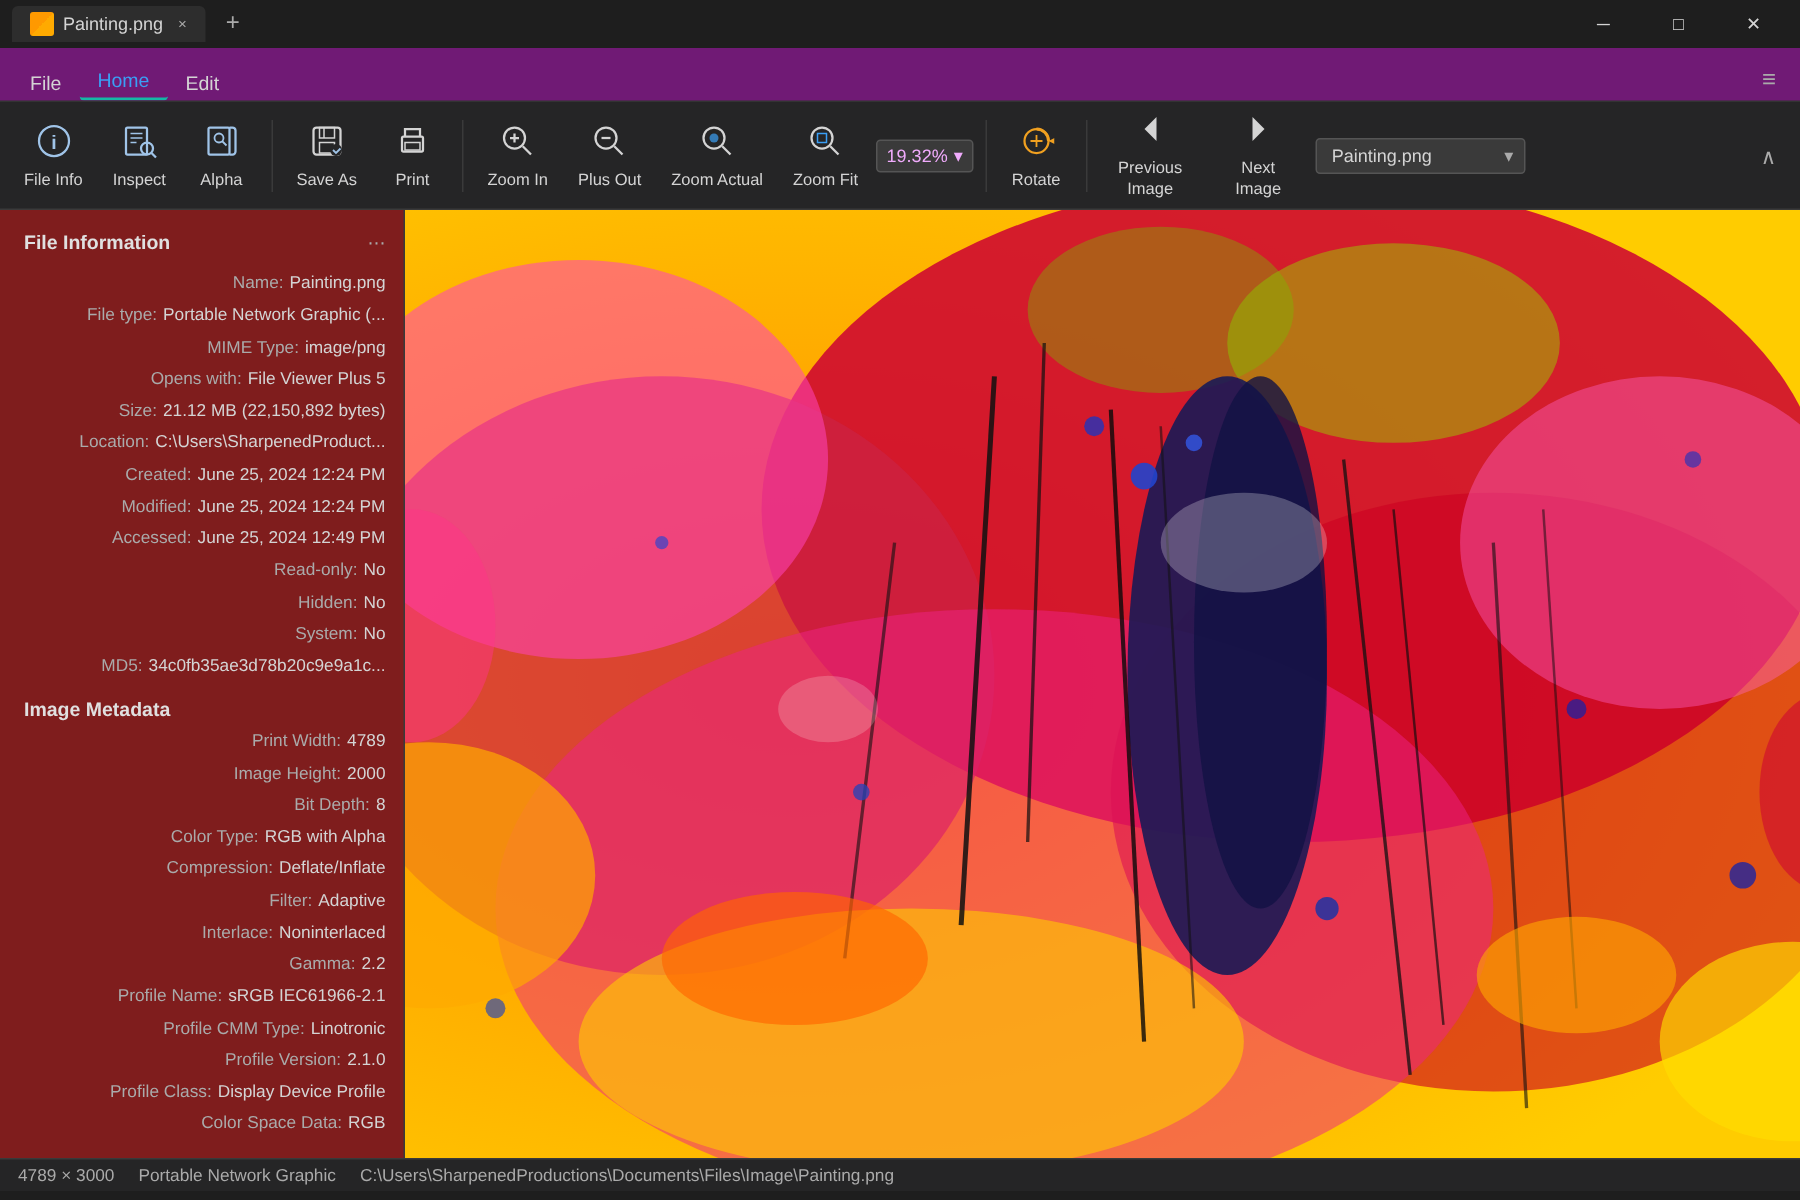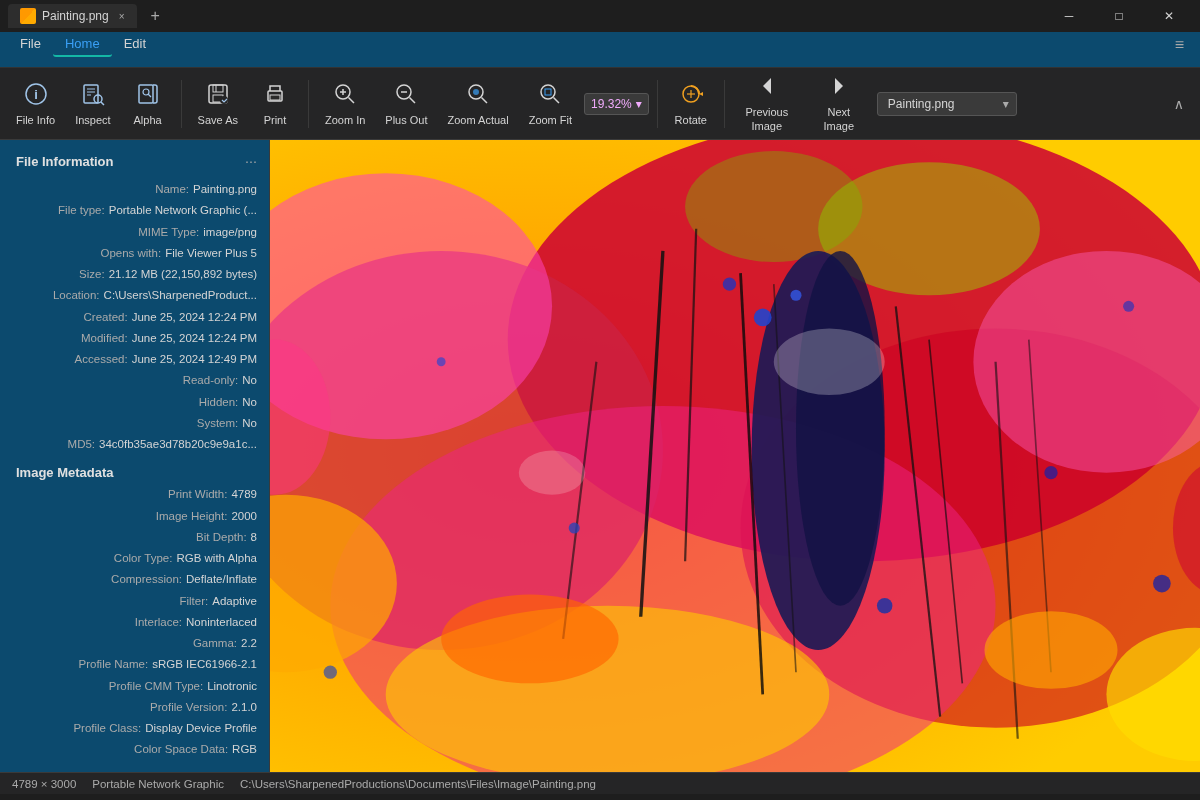--- a/index.html
+++ b/index.html
@@ -9,42 +9,42 @@
     .title-bar { height: 32px; background: #1e1e1e; display: flex; align-items: center; justify-content: space-between; padding: 0 8px; }
     .title-bar-left { display: flex; align-items: center; gap: 8px; }
     .tab { display: flex; align-items: center; gap: 6px; background: #2d2d2d; padding: 4px 12px; border-radius: 4px 4px 0 0; font-size: 12px; color: #d4d4d4; }
     .tab-icon { width: 16px; height: 16px; background: linear-gradient(135deg, #f90 50%, #fa0 50%); border-radius: 2px; display: inline-block; }
     .tab-close { font-size: 10px; color: #aaa; cursor: pointer; margin-left: 4px; }
     .new-tab { background: none; border: none; color: #aaa; font-size: 16px; cursor: pointer; padding: 2px 6px; }
     .title-bar-controls { display: flex; gap: 4px; }
     .win-btn { width: 46px; height: 32px; background: none; border: none; color: #d4d4d4; font-size: 12px; cursor: pointer; display: flex; align-items: center; justify-content: center; }
 
     
-    .menu-bar { height: 36px; background: #0c4a6e; display: flex; align-items: flex-start; padding: 0 8px; border-bottom: 1px solid #333; }
+    .menu-bar { height: 36px; background: #701a75; display: flex; align-items: flex-end; padding: 0 8px; border-bottom: 1px solid #333; }
     .menu-item { padding: 4px 12px; cursor: pointer; border-radius: 3px; font-size: 13px; }
     .menu-item.active { color: #3a9ff5; border-bottom: 2px solid #14b8a6; }
     .menu-spacer { flex: 1; }
     .hamburger { color: #aaa; cursor: pointer; font-size: 16px; padding: 4px 8px; }
 
     
     .toolbar { height: 72px; background: #252526; display: flex; align-items: center; padding: 0 8px; gap: 4px; border-bottom: 1px solid #3a3a3a; }
     .tool-btn { display: flex; flex-direction: column; align-items: center; justify-content: center; gap: 4px; padding: 4px 8px; cursor: pointer; border-radius: 3px; min-width: 50px; color: #d4d4d4; font-size: 11px; }
     .tool-icon { font-size: 22px; line-height: 1; }
     .tool-separator { width: 1px; height: 48px; background: #3a3a3a; margin: 0 4px; }
     .zoom-dropdown { background: #3a3a3a; border: 1px solid #555; color: #f0abfc; padding: 3px 6px; border-radius: 3px; font-size: 12px; cursor: pointer; display: flex; align-items: center; gap: 4px; }
     .image-select { background: #3a3a3a; border: 1px solid #555; color: #d4d4d4; padding: 4px 10px; border-radius: 3px; font-size: 12px; min-width: 140px; appearance: none; -webkit-appearance: none; cursor: pointer; }
     .image-select-wrapper { position: relative; display: flex; align-items: center; }
     .image-select-wrapper::after { content: '▾'; position: absolute; right: 8px; color: #aaa; pointer-events: none; }
     .chevron-collapse { margin-left: auto; color: #aaa; cursor: pointer; font-size: 14px; padding: 4px 8px; }
 
     
     .main { display: flex; height: calc(800px - 32px - 36px - 72px - 28px); }
 
     
-    .sidebar { width: 270px; min-width: 270px; background: #0c4a6e; border-right: 1px solid #3a3a3a; overflow-y: auto; padding: 8px 0; }
+    .sidebar { width: 270px; min-width: 270px; background: #7f1d1d; border-right: 1px solid #3a3a3a; overflow-y: auto; padding: 8px 0; }
     .sidebar::-webkit-scrollbar { width: 6px; }
     .sidebar::-webkit-scrollbar-track { background: #1e1e1e; }
     .sidebar::-webkit-scrollbar-thumb { background: #555; border-radius: 3px; }
     .sidebar-header { display: flex; align-items: center; justify-content: space-between; padding: 6px 12px 6px 16px; margin-bottom: 4px; }
     .sidebar-header-title { font-size: 13px; font-weight: 600; color: #e0e0e0; }
     .sidebar-menu-icon { color: #aaa; cursor: pointer; }
     .info-section { padding: 0 12px; }
     .info-row { display: flex; justify-content: flex-end; padding: 2px 0; font-size: 11.5px; line-height: 1.5; }
     .info-row .label { color: #aaa; margin-right: 4px; white-space: nowrap; }
     .info-row .value { color: #d4d4d4; text-align: right; overflow: hidden; text-overflow: ellipsis; white-space: nowrap; max-width: 160px; }

